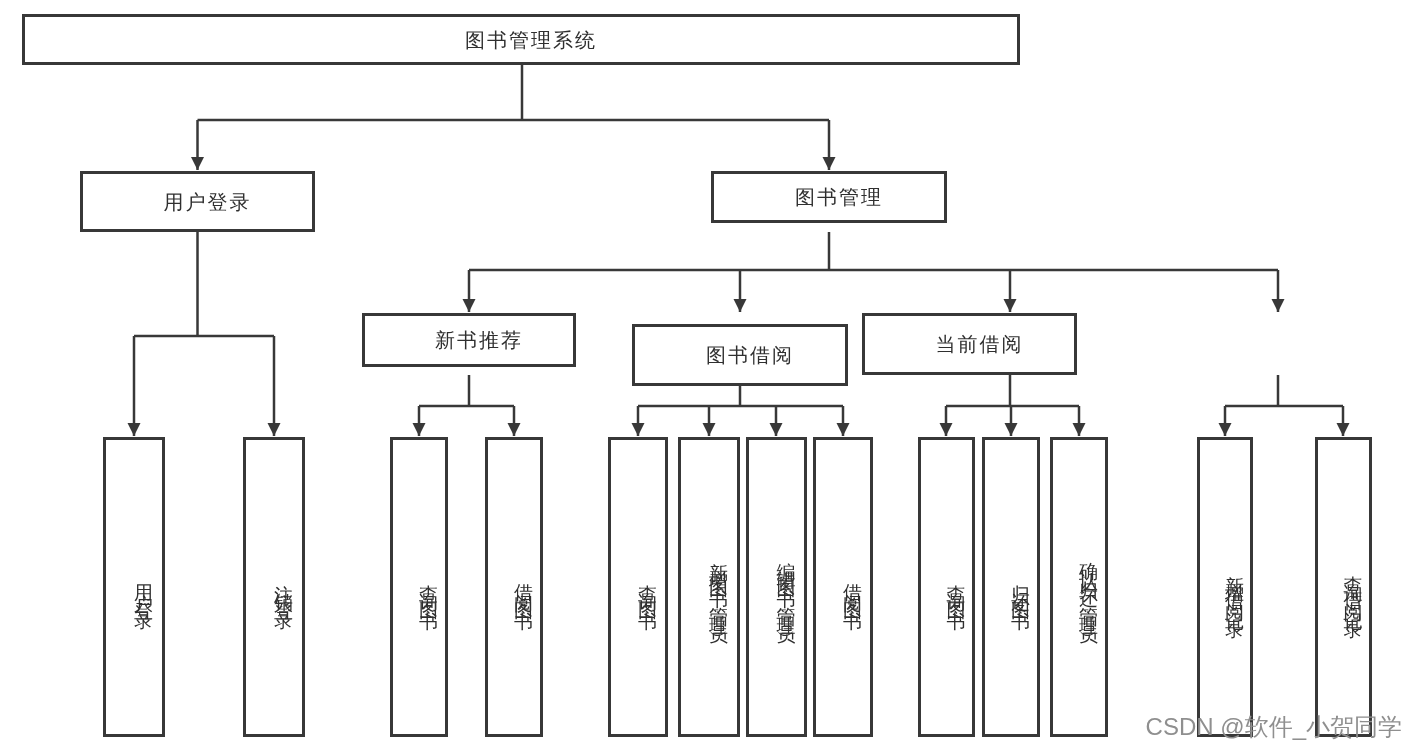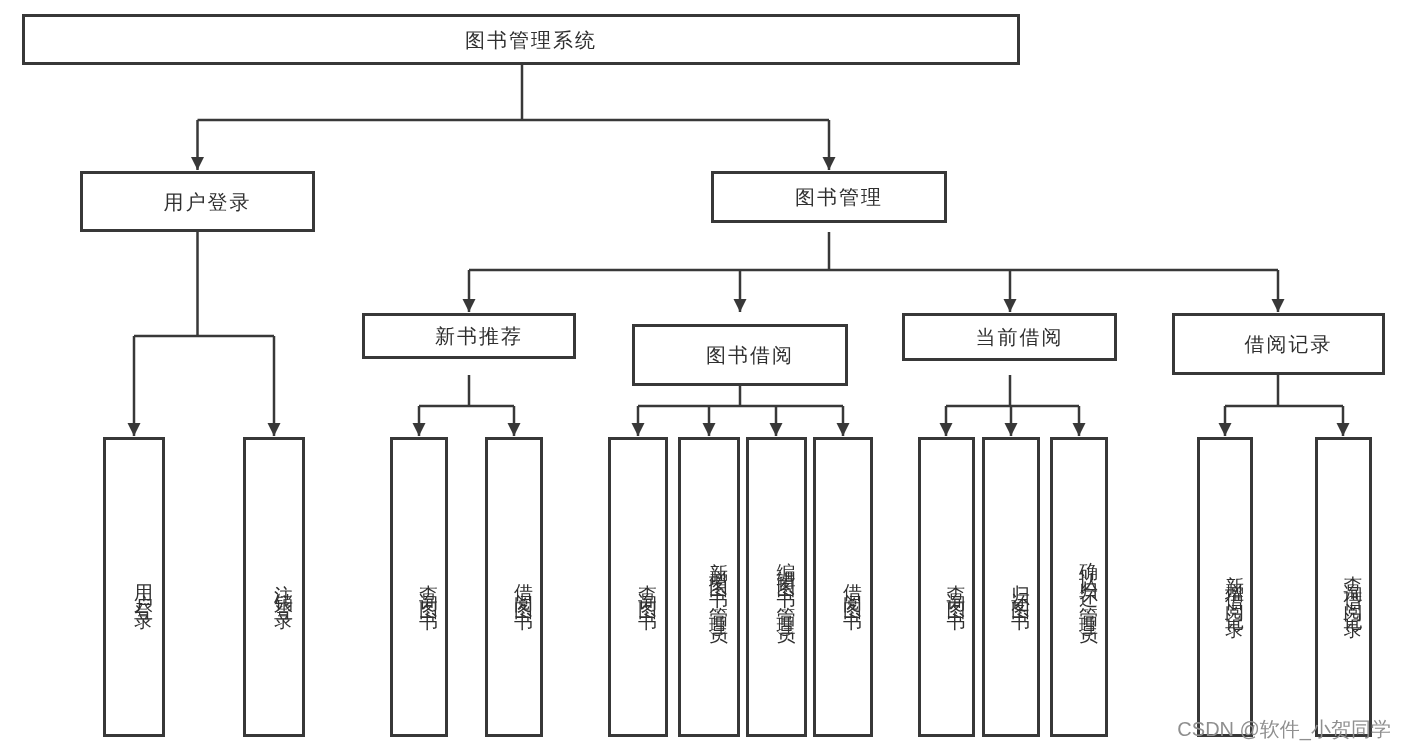--- a/index.html
+++ b/index.html
@@ -51,23 +51,23 @@
   .node .vtext {
     writing-mode: vertical-rl;
     text-orientation: mixed;
     font-size: 19px;
     letter-spacing: 9px;
     line-height: 1;
     white-space: nowrap;
   }
   .watermark {
     position: absolute;
-    right: 14px;
+    right: 3px;
     bottom: 4px;
-    font-size: 20px;
+    font-size: 24px;
     color: var(--watermark-color, #8f8f8f);
     white-space: nowrap;
   }
 </style>
 </head>
 <body>
 
 <div class="canvas">
 
   <svg class="connectors" viewBox="0 0 1405 747" xmlns="http://www.w3.org/2000/svg">
@@ -116,31 +116,28 @@
     <span class="hlabel">图书管理系统</span>
   </div>
 
   <div class="node" style="left:80px;top:171px;width:235px;height:61px">
     <span class="hlabel">用户登录</span>
   </div>
   <div class="node" style="left:711px;top:171px;width:236px;height:52px">
     <span class="hlabel">图书管理</span>
   </div>
 
-  <div class="node" style="left:362px;top:313px;width:214px;height:46px">
+  <div class="node" style="left:362px;top:313px;width:214px;height:54px">
     <span class="hlabel">新书推荐</span>
   </div>
   <div class="node" style="left:632px;top:324px;width:216px;height:62px">
     <span class="hlabel">图书借阅</span>
   </div>
-  <div class="node" style="left:902px;top:313px;width:215px;height:48px">
+  <div class="node" style="left:862px;top:313px;width:215px;height:62px">
     <span class="hlabel">当前借阅</span>
-  </div>
-  <div class="node" style="left:1172px;top:313px;width:213px;height:62px">
-    <span class="hlabel">借阅记录</span>
   </div>
 
   <div class="node" style="left:103px;top:437px;width:62px;height:300px">
     <span class="vtext">用户登录</span>
   </div>
   <div class="node" style="left:243px;top:437px;width:62px;height:300px">
     <span class="vtext">注销登录</span>
   </div>
 
   <div class="node" style="left:390px;top:437px;width:58px;height:300px">

